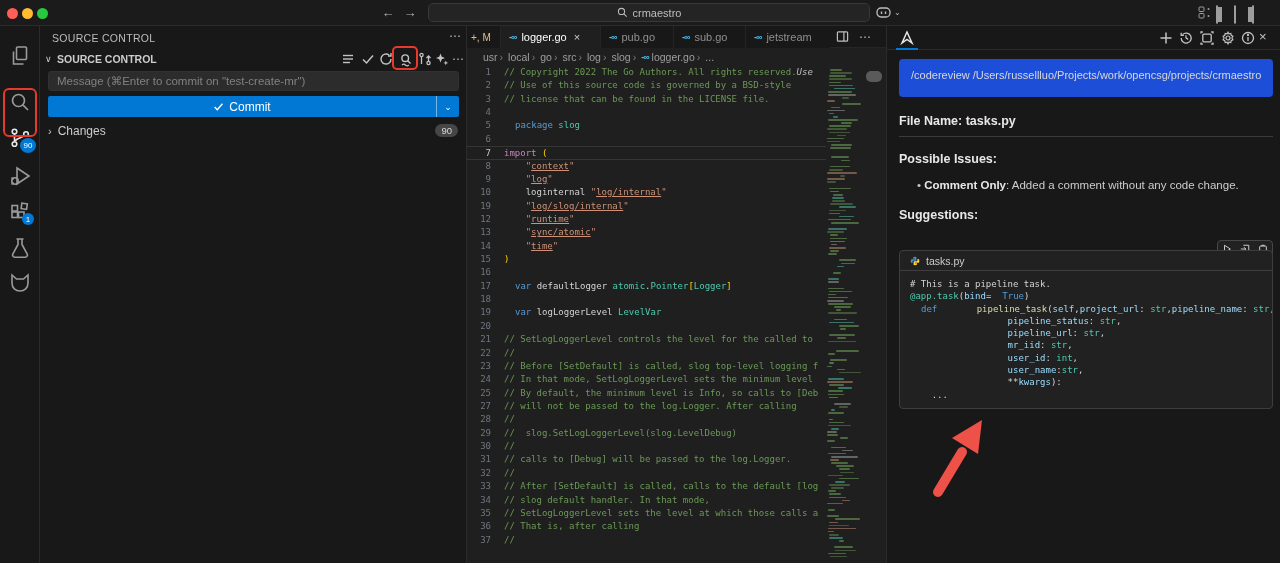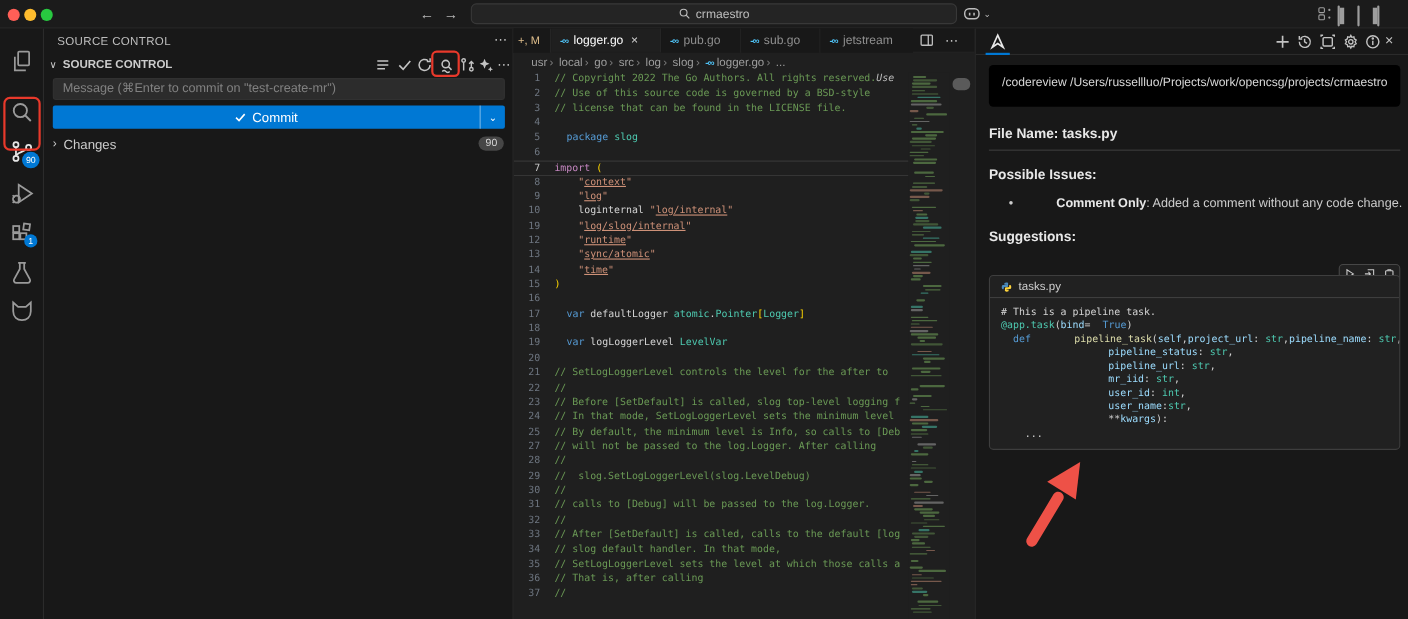--- a/index.html
+++ b/index.html
@@ -85,26 +85,26 @@
                   border-radius:5px; background:#5a5a5a; }
 
   
   #panel { position:absolute; left:886px; top:26px; width:394px; height:537px;
            background:#181818; border-left:1px solid #2b2b2b; }
   #panel-tabs { position:absolute; left:0; top:0; width:394px; height:24px; border-bottom:1px solid #2b2b2b; }
   #panel-logo { position:absolute; left:12px; top:4px; width:16px; height:16px; color:#e7e7e7; }
   #panel-logo-underline { position:absolute; left:9px; top:22px; width:22px; height:2px; background:#0078d4; }
   .panel-action { position:absolute; top:5px; width:15px; height:15px; color:#c3c3c3; }
   #prompt-bubble { position:absolute; left:12px; top:33px; width:374px; height:38px;
-                   background:#000000; border-radius:4px; padding:10px 12px;
+                   background:#1d4ed8; border-radius:4px; padding:10px 12px;
                    font-size:11px; color:#d8d8d8; overflow:hidden; white-space:nowrap; }
   .panel-h { position:absolute; left:12px; font-size:12.5px; font-weight:bold; color:#e8e8e8; }
   #panel-hr { position:absolute; left:12px; top:110px; width:374px; border-top:1px solid #3c3c3c; }
   #issue-line { position:absolute; left:30px; top:153px; font-size:11.5px; color:#cccccc; }
-  #issue-line b { color:#e8e8e8;margin-left:36px; }
+  #issue-line b { color:#e8e8e8; }
   #code-actions { position:absolute; left:330px; top:214px; width:56px; height:17px;
                   background:#212121; border:1px solid #474747; border-radius:4px;
                   display:flex; align-items:center; justify-content:space-around; color:#c9c9c9; }
   #code-block { position:absolute; left:12px; top:224px; width:374px; height:159px;
                 background:#212121; border:1px solid #3e3e3e; border-radius:4px; overflow:hidden; }
   #code-block-header { height:20px; border-bottom:1px solid #3e3e3e; display:flex;
                        align-items:center; gap:6px; padding-left:10px; font-size:10.5px; color:#cccccc; }
   #panel-code { padding:7px 0 0 10px; }
   #panel-code .code-row { height:12.3px; line-height:12.3px; font-size:9px; }
 
@@ -329,21 +329,21 @@
       <div class="code-row"><span class="gut">19</span><span class="code-text"><span class="tk-str">    "</span><span class="tk-stru">log/slog/internal</span><span class="tk-str">"</span></span></div>
       <div class="code-row"><span class="gut">12</span><span class="code-text"><span class="tk-str">    "</span><span class="tk-stru">runtime</span><span class="tk-str">"</span></span></div>
       <div class="code-row"><span class="gut">13</span><span class="code-text"><span class="tk-str">    "</span><span class="tk-stru">sync/atomic</span><span class="tk-str">"</span></span></div>
       <div class="code-row"><span class="gut">14</span><span class="code-text"><span class="tk-str">    "</span><span class="tk-stru">time</span><span class="tk-str">"</span></span></div>
       <div class="code-row"><span class="gut">15</span><span class="code-text"><span class="tk-brk">)</span></span></div>
       <div class="code-row"><span class="gut">16</span><span class="code-text"></span></div>
       <div class="code-row"><span class="gut">17</span><span class="code-text"><span class="tk-kw">var</span><span class="tk-txt"> defaultLogger </span><span class="tk-typ">atomic</span><span class="tk-txt">.</span><span class="tk-typ">Pointer</span><span class="tk-brk">[</span><span class="tk-typ">Logger</span><span class="tk-brk">]</span></span></div>
       <div class="code-row"><span class="gut">18</span><span class="code-text"></span></div>
       <div class="code-row"><span class="gut">19</span><span class="code-text"><span class="tk-kw">var</span><span class="tk-txt"> logLoggerLevel </span><span class="tk-typ">LevelVar</span></span></div>
       <div class="code-row"><span class="gut">20</span><span class="code-text"></span></div>
-      <div class="code-row"><span class="gut">21</span><span class="code-text"><span class="tk-cmt">// SetLogLoggerLevel controls the level for the after to</span></span></div>
+      <div class="code-row"><span class="gut">21</span><span class="code-text"><span class="tk-cmt">// SetLogLoggerLevel controls the level for the called to</span></span></div>
       <div class="code-row"><span class="gut">22</span><span class="code-text"><span class="tk-cmt">//</span></span></div>
       <div class="code-row"><span class="gut">23</span><span class="code-text"><span class="tk-cmt">// Before [SetDefault] is called, slog top-level logging f</span></span></div>
       <div class="code-row"><span class="gut">24</span><span class="code-text"><span class="tk-cmt">// In that mode, SetLogLoggerLevel sets the minimum level</span></span></div>
       <div class="code-row"><span class="gut">25</span><span class="code-text"><span class="tk-cmt">// By default, the minimum level is Info, so calls to [Deb</span></span></div>
       <div class="code-row"><span class="gut">27</span><span class="code-text"><span class="tk-cmt">// will not be passed to the log.Logger. After calling</span></span></div>
       <div class="code-row"><span class="gut">28</span><span class="code-text"><span class="tk-cmt">//</span></span></div>
       <div class="code-row"><span class="gut">29</span><span class="code-text"><span class="tk-cmt">//  slog.SetLogLoggerLevel(slog.LevelDebug)</span></span></div>
       <div class="code-row"><span class="gut">30</span><span class="code-text"><span class="tk-cmt">//</span></span></div>
       <div class="code-row"><span class="gut">31</span><span class="code-text"><span class="tk-cmt">// calls to [Debug] will be passed to the log.Logger.</span></span></div>
       <div class="code-row"><span class="gut">32</span><span class="code-text"><span class="tk-cmt">//</span></span></div>

